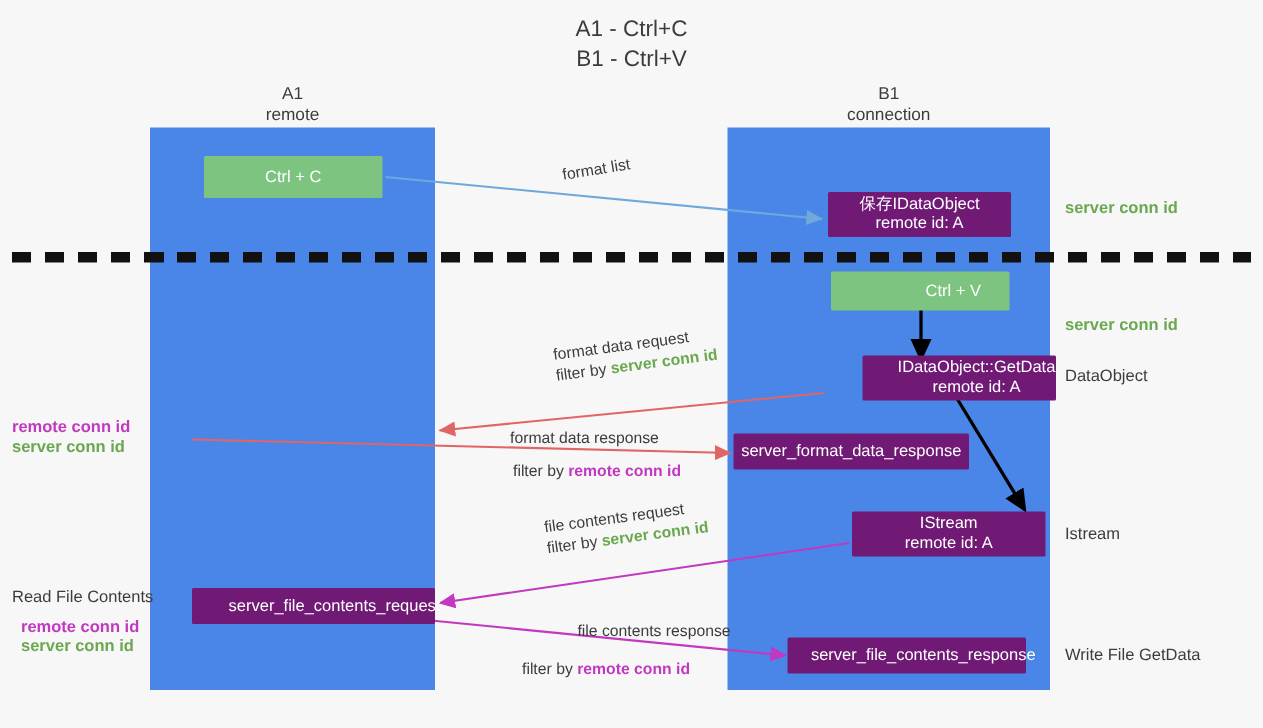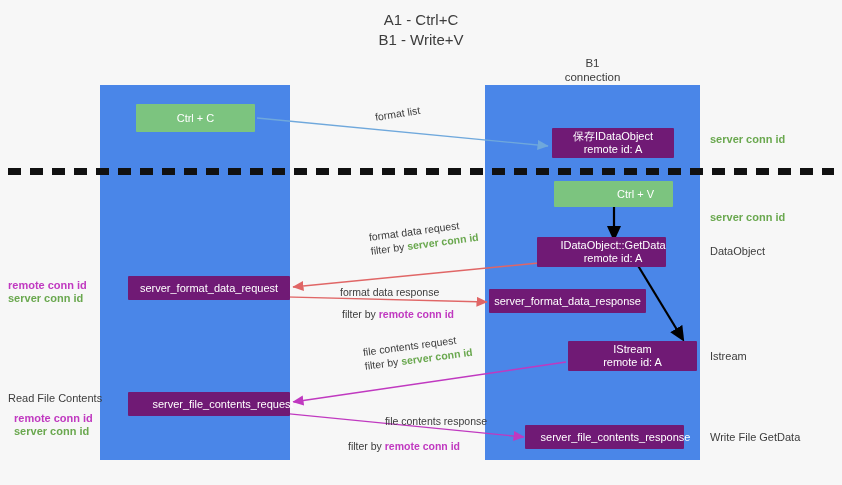--- a/index.html
+++ b/index.html
@@ -121,23 +121,27 @@
     );
   }
 </style>
 </head>
 <body>
 
 <div id="canvas">
 
   <div class="title">
     <div>A1 - Ctrl+C</div>
-    <div>B1 - Write+V</div>
-  </div>
-
+    <div>B1 - Ctrl+V</div>
+  </div>
+
+  <div class="lane-head lane-head-a">
+    <div>A1</div>
+    <div>remote</div>
+  </div>
   <div class="lane-head lane-head-b">
     <div>B1</div>
     <div>connection</div>
   </div>
 
   <div class="lane lane-a"></div>
   <div class="lane lane-b"></div>
 
   <svg class="layer" viewBox="0 0 842 485">
     <defs>
@@ -176,28 +180,25 @@
 
   <div class="node orange" style="left:552px; top:128px; width:122px; height:30px;">
     <span>保存IDataObject</span>
     <span class="l2">remote id: A</span>
   </div>
 
   <div class="node green" style="left:554px; top:181px; width:119px; height:26px;padding-left:44px;">
     <span>Ctrl + V</span>
   </div>
 
-  <div class="node orange" style="left:537px; top:237px; width:129px; height:30px;padding-left:23px;">
+  <div class="node orange" style="left:575px; top:237px; width:129px; height:30px;padding-left:23px;">
     <span>IDataObject::GetData</span>
     <span class="l2">remote id: A</span>
   </div>
 
-  <div class="node orange" style="left:128px; top:276px; width:162px; height:24px;">
-    <span>server_format_data_request</span>
-  </div>
 
   <div class="node orange" style="left:489px; top:289px; width:157px; height:24px;">
     <span>server_format_data_response</span>
   </div>
 
   <div class="node orange" style="left:568px; top:341px; width:129px; height:30px;">
     <span>IStream</span>
     <span class="l2">remote id: A</span>
   </div>
 

